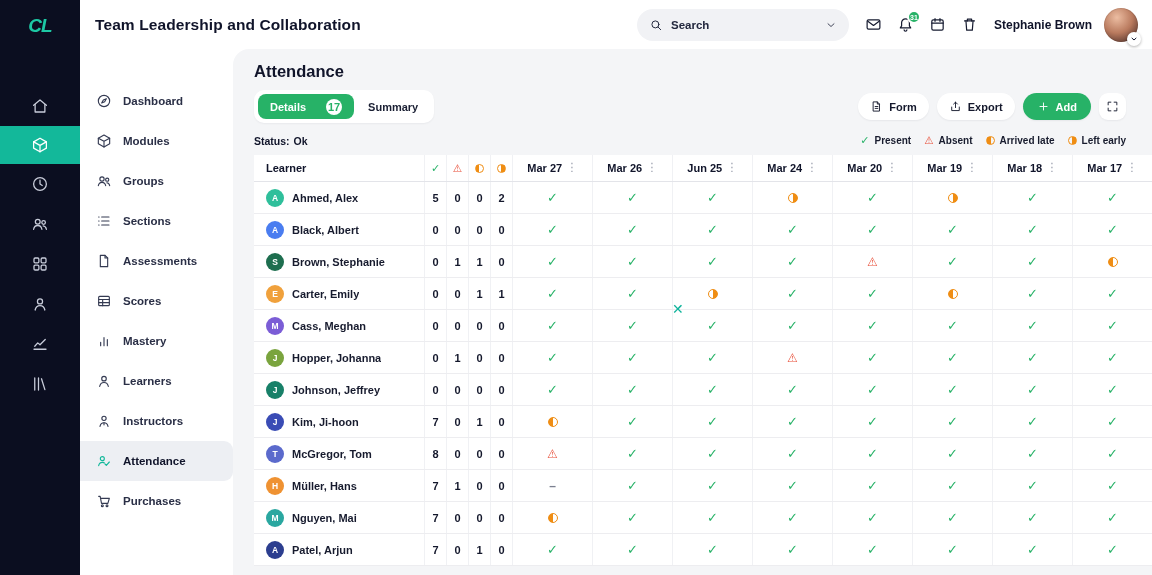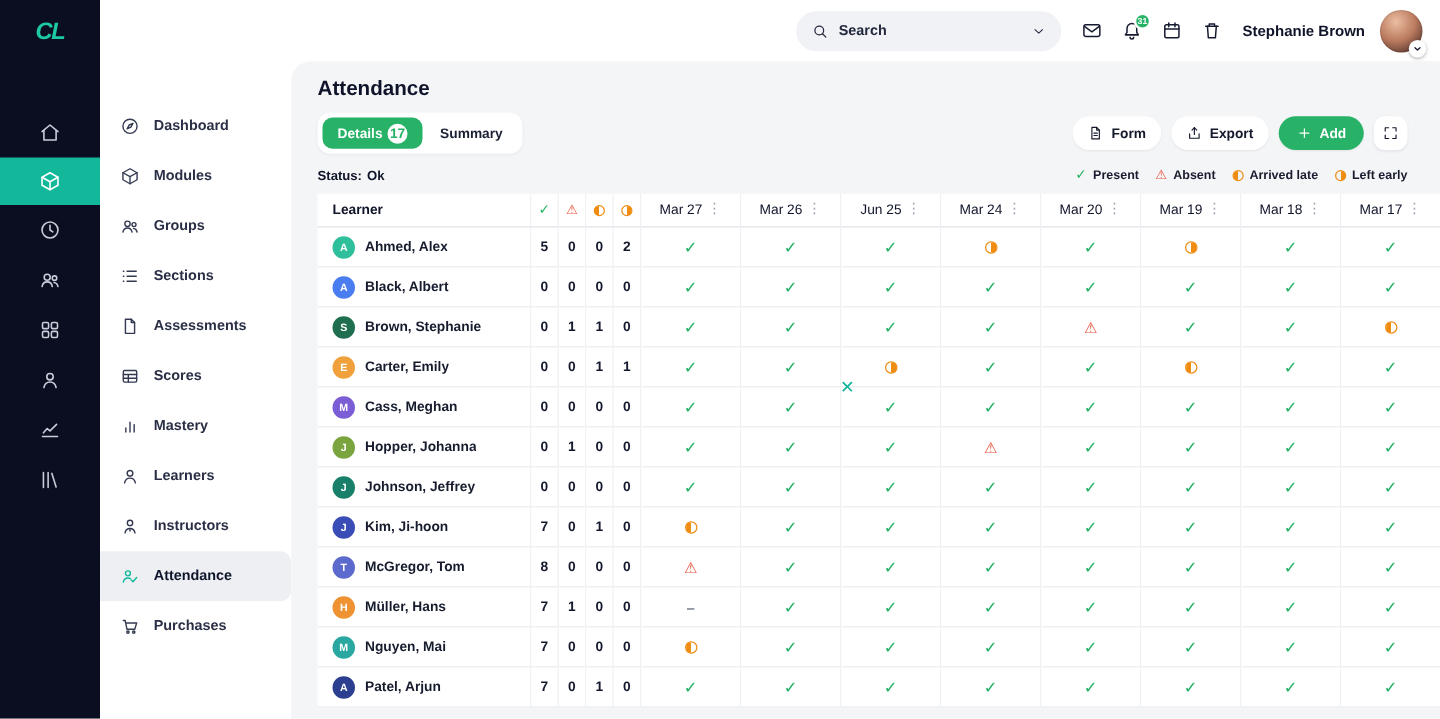--- a/index.html
+++ b/index.html
@@ -52,21 +52,21 @@
   .side-item .ic{color:#343a52}
   .side-item .ic svg{width:16px;height:16px}
   .side-item.active{background:#edeff3;border-radius:0 9px 9px 0;font-weight:800;color:var(--ink)}
   .side-item.active .ic{color:var(--teal)}
 
   
   .content{flex:1;background:var(--bg);border-top-left-radius:16px;padding:10px 0 0 21px;position:relative;overflow:hidden;min-width:0}
   .page-title{font-size:16.5px;font-weight:800;color:var(--ink);margin:3px 0 9px}
   .toolbar{display:flex;align-items:center;padding-right:26px}
   .tabs{background:#fff;border-radius:10px;padding:4px;display:flex;gap:2px;box-shadow:0 1px 2px rgba(16,20,40,.05)}
-  .tab{height:25px;display:flex;align-items:center;gap:4px;padding:0 12px;border-radius:8px;font-size:11px;font-weight:700;color:var(--ink2);cursor:pointer}
+  .tab{height:25px;display:flex;align-items:center;gap:20px;padding:0 12px;border-radius:8px;font-size:11px;font-weight:700;color:var(--ink2);cursor:pointer}
   .tab.active{background:var(--green);color:#fff}
   .tab-badge{background:#fff;color:var(--green);width:16px;height:16px;border-radius:8px;font-size:11px;font-weight:800;display:flex;align-items:center;justify-content:center}
   .actions{margin-left:auto;display:flex;gap:8px;align-items:center}
   .btn{height:27px;background:#fff;border-radius:14px;display:flex;align-items:center;gap:6px;padding:0 12px;font-size:11px;font-weight:700;color:#14182c;cursor:pointer;box-shadow:0 1px 2px rgba(16,20,40,.06)}
   .btn .ic svg{width:13px;height:13px}
   .btn.green{background:var(--green);color:#fff;padding:0 14px}
   .btn.square{width:27px;padding:0;justify-content:center;border-radius:9px}
 
   .status-row{display:flex;align-items:flex-start;margin:12px 0 8px;padding-right:26px}
   .status-label{font-size:10.5px;font-weight:800;color:var(--ink)}
@@ -79,21 +79,21 @@
   .trow{display:grid;grid-template-columns:170px 22px 22px 22px 22px repeat(8,1fr);align-items:stretch}
   .thead{height:27px;border-bottom:1px solid #e3e4e9}
   .brow{height:32px;border-bottom:1px solid var(--line)}
   .cell{display:flex;align-items:center;justify-content:center;min-width:0}
   .ccell,.dcell{border-left:1px solid var(--vline)}
   .learner-cell{justify-content:flex-start;gap:8px;padding-left:12px;overflow:hidden}
   .hd-label{font-size:11px;font-weight:800;color:var(--ink)}
   .lname{font-size:11px;font-weight:700;color:#171b2e;white-space:nowrap;overflow:hidden;text-overflow:ellipsis}
   .avatar-sm{width:18px;height:18px;border-radius:50%;color:#fff;font-size:8.5px;font-weight:700;display:flex;align-items:center;justify-content:center;flex-shrink:0}
   .cnum{font-size:11px;font-weight:700;color:#14182c}
-  .dlabel{font-size:11px;font-weight:400;color:var(--ink)}
+  .dlabel{font-size:11px;font-weight:700;color:var(--ink)}
   .col-menu{color:var(--muted);font-size:11.5px;margin-left:4px;cursor:pointer;line-height:1}
   .mark{line-height:1}
   .mark-present{color:var(--green);font-size:13px;font-weight:700}
   .mark-present.sm{font-size:11px}
   .mark-absent{color:var(--red);font-size:12px}
   .mark-absent.sm{font-size:10.5px}
   .mark-none{color:#7b8090;font-size:12px;font-weight:700}
   .half{width:10px;height:10px;border:1.6px solid var(--orange);border-radius:50%;display:inline-block}
   .half.sm{width:9px;height:9px;border-width:1.4px}
   .half.late{background:linear-gradient(90deg,var(--orange) 50%,transparent 50%)}
@@ -181,20 +181,21 @@
               <path d="M14 5l4.5 14.5"></path>
             </svg>
           </span>
         </div>
       </nav>
   </aside>
 
   <div class="main">
 
     <header class="topbar">
+      <div class="course-title">Team Leadership and Collaboration</div>
       <div class="search">
         <span class="ic sico">
             <svg viewBox="0 0 24 24">
               <circle cx="11" cy="11" r="6"></circle>
               <path d="M15.5 15.5 20 20"></path>
             </svg>
           </span>
         <input placeholder="Search" style="">
         <span class="ic chev">
             <svg viewBox="0 0 24 24">

